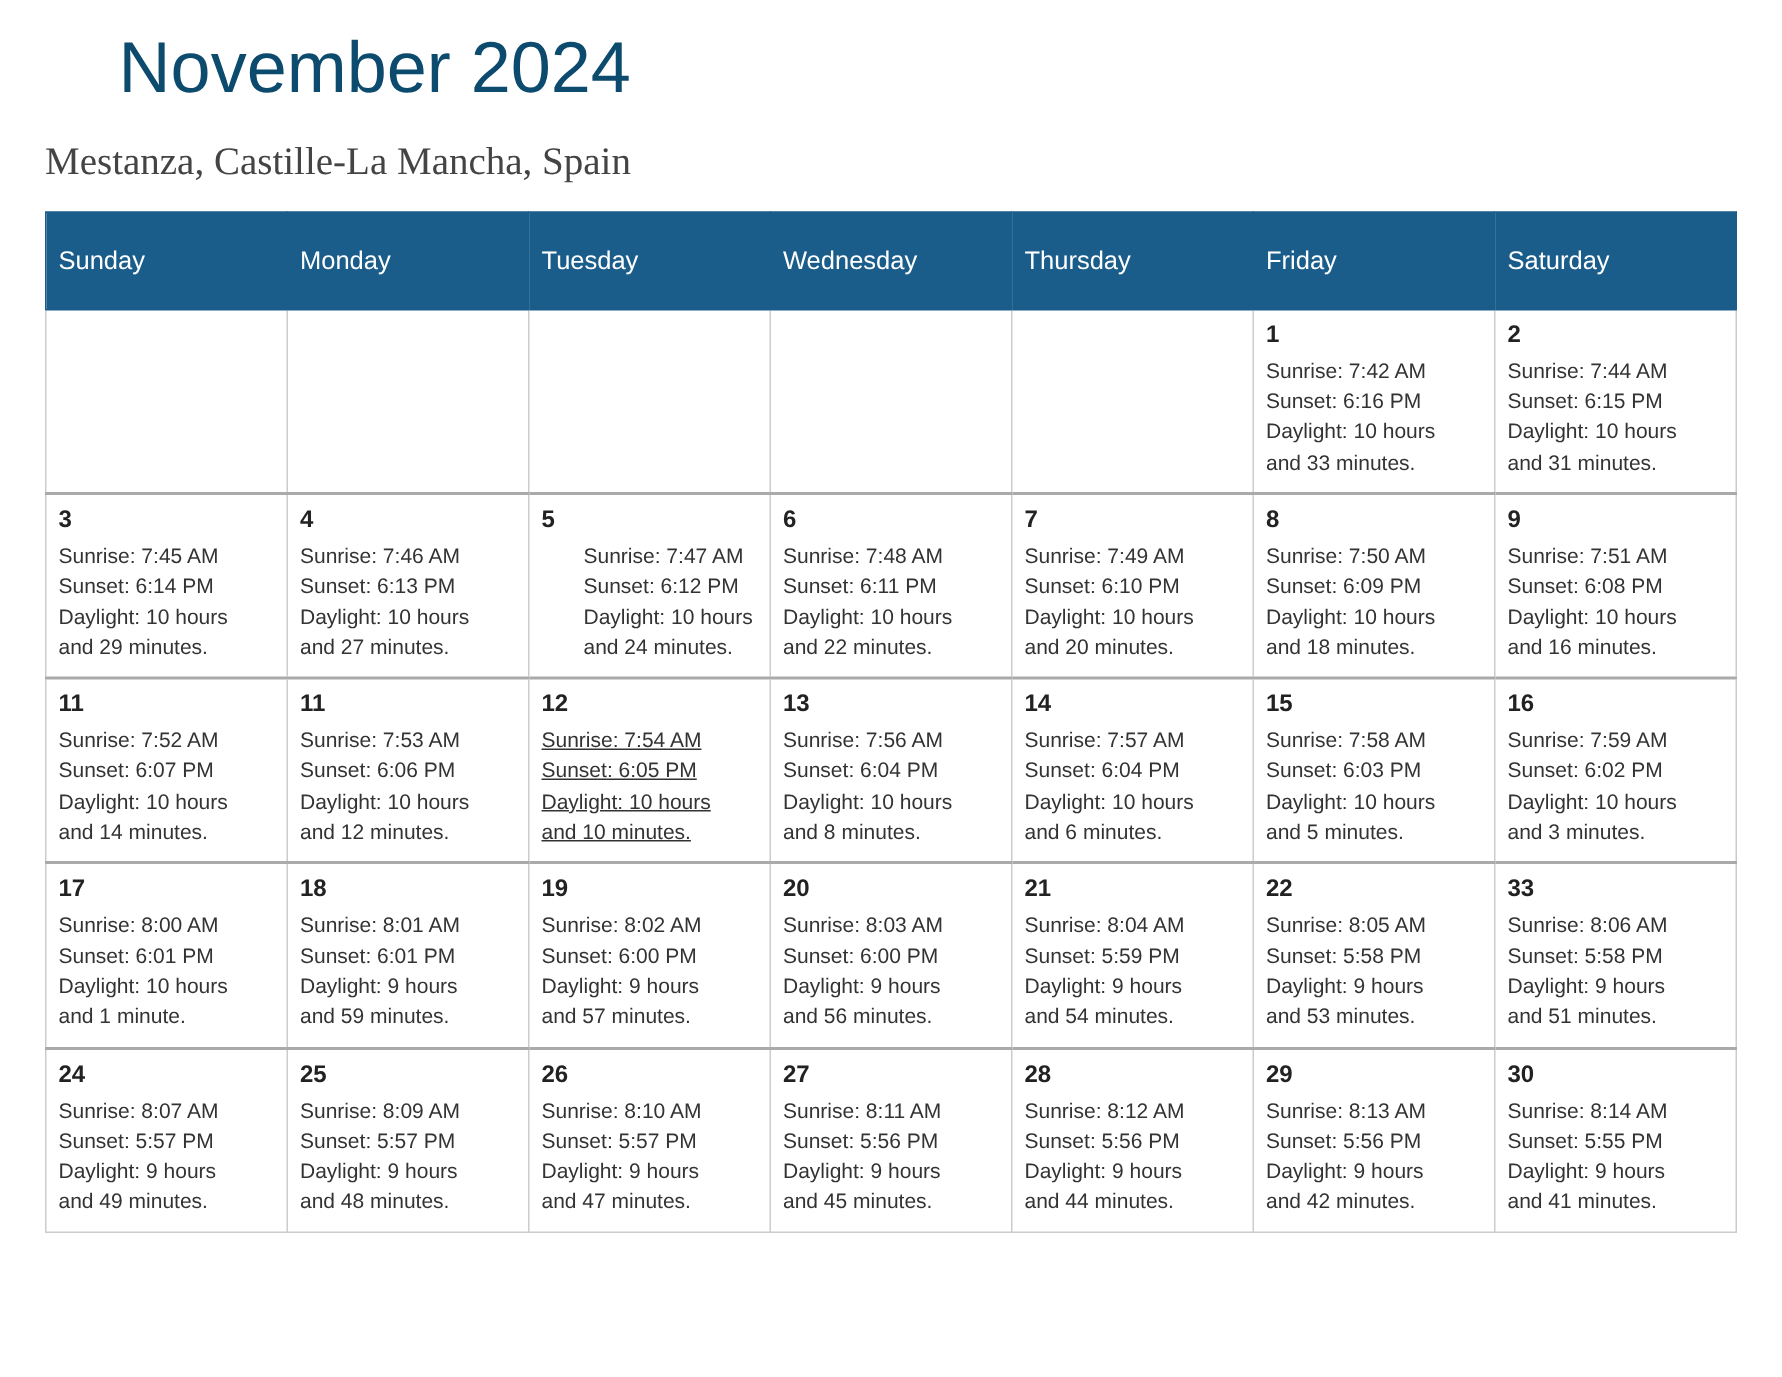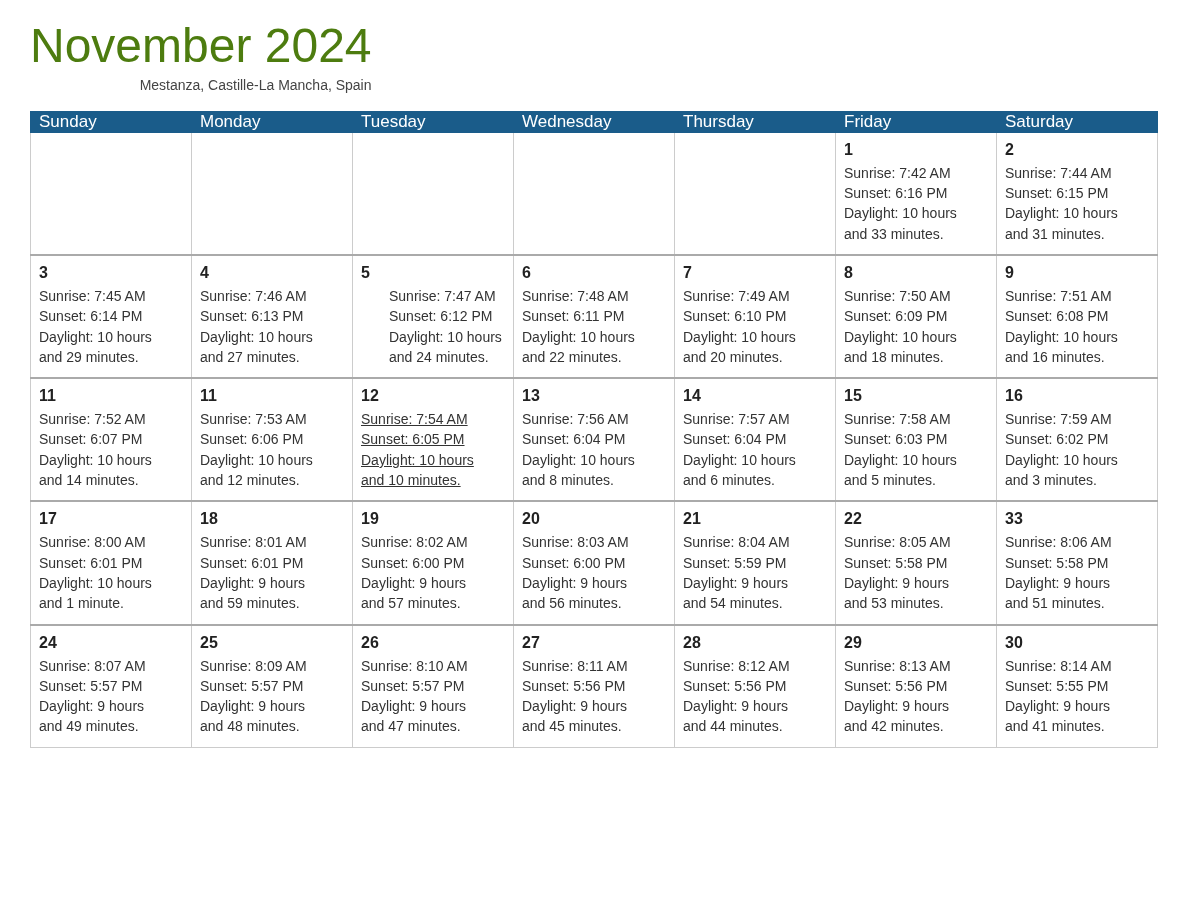--- a/index.html
+++ b/index.html
@@ -45,37 +45,38 @@
       font-size: 28px;
       font-weight: bold;
       margin-left: 2px;
     }
     .title-area {
       text-align: right;
     }
     .month-title {
       font-size: 48px;
       font-weight: normal;
-      color: #4d7c0f;
+      color: #0c4a6e;
       line-height: 1.1;
     }
     .location-title {
-      font-size: 14px;
+      font-size: 26px;
       color: #444;
-      margin-top: 4px;
+      margin-top: 20px;
+      font-family: Liberation Serif, serif;
     }
     .calendar-table {
       width: 100%;
       border-collapse: collapse;
       table-layout: fixed;
     }
     .calendar-table th {
       background-color: #1a5c8a;
       color: #fff;
-      padding: 0 8px;
+      padding: 22px 8px;
       font-size: 17px;
       font-weight: normal;
       text-align: left;
       border: 1px solid #1a5c8a;
     }
     .calendar-table td {
       vertical-align: top;
       padding: 8px 8px 10px 8px;
       border: 1px solid #ccc;
       font-size: 13px;

